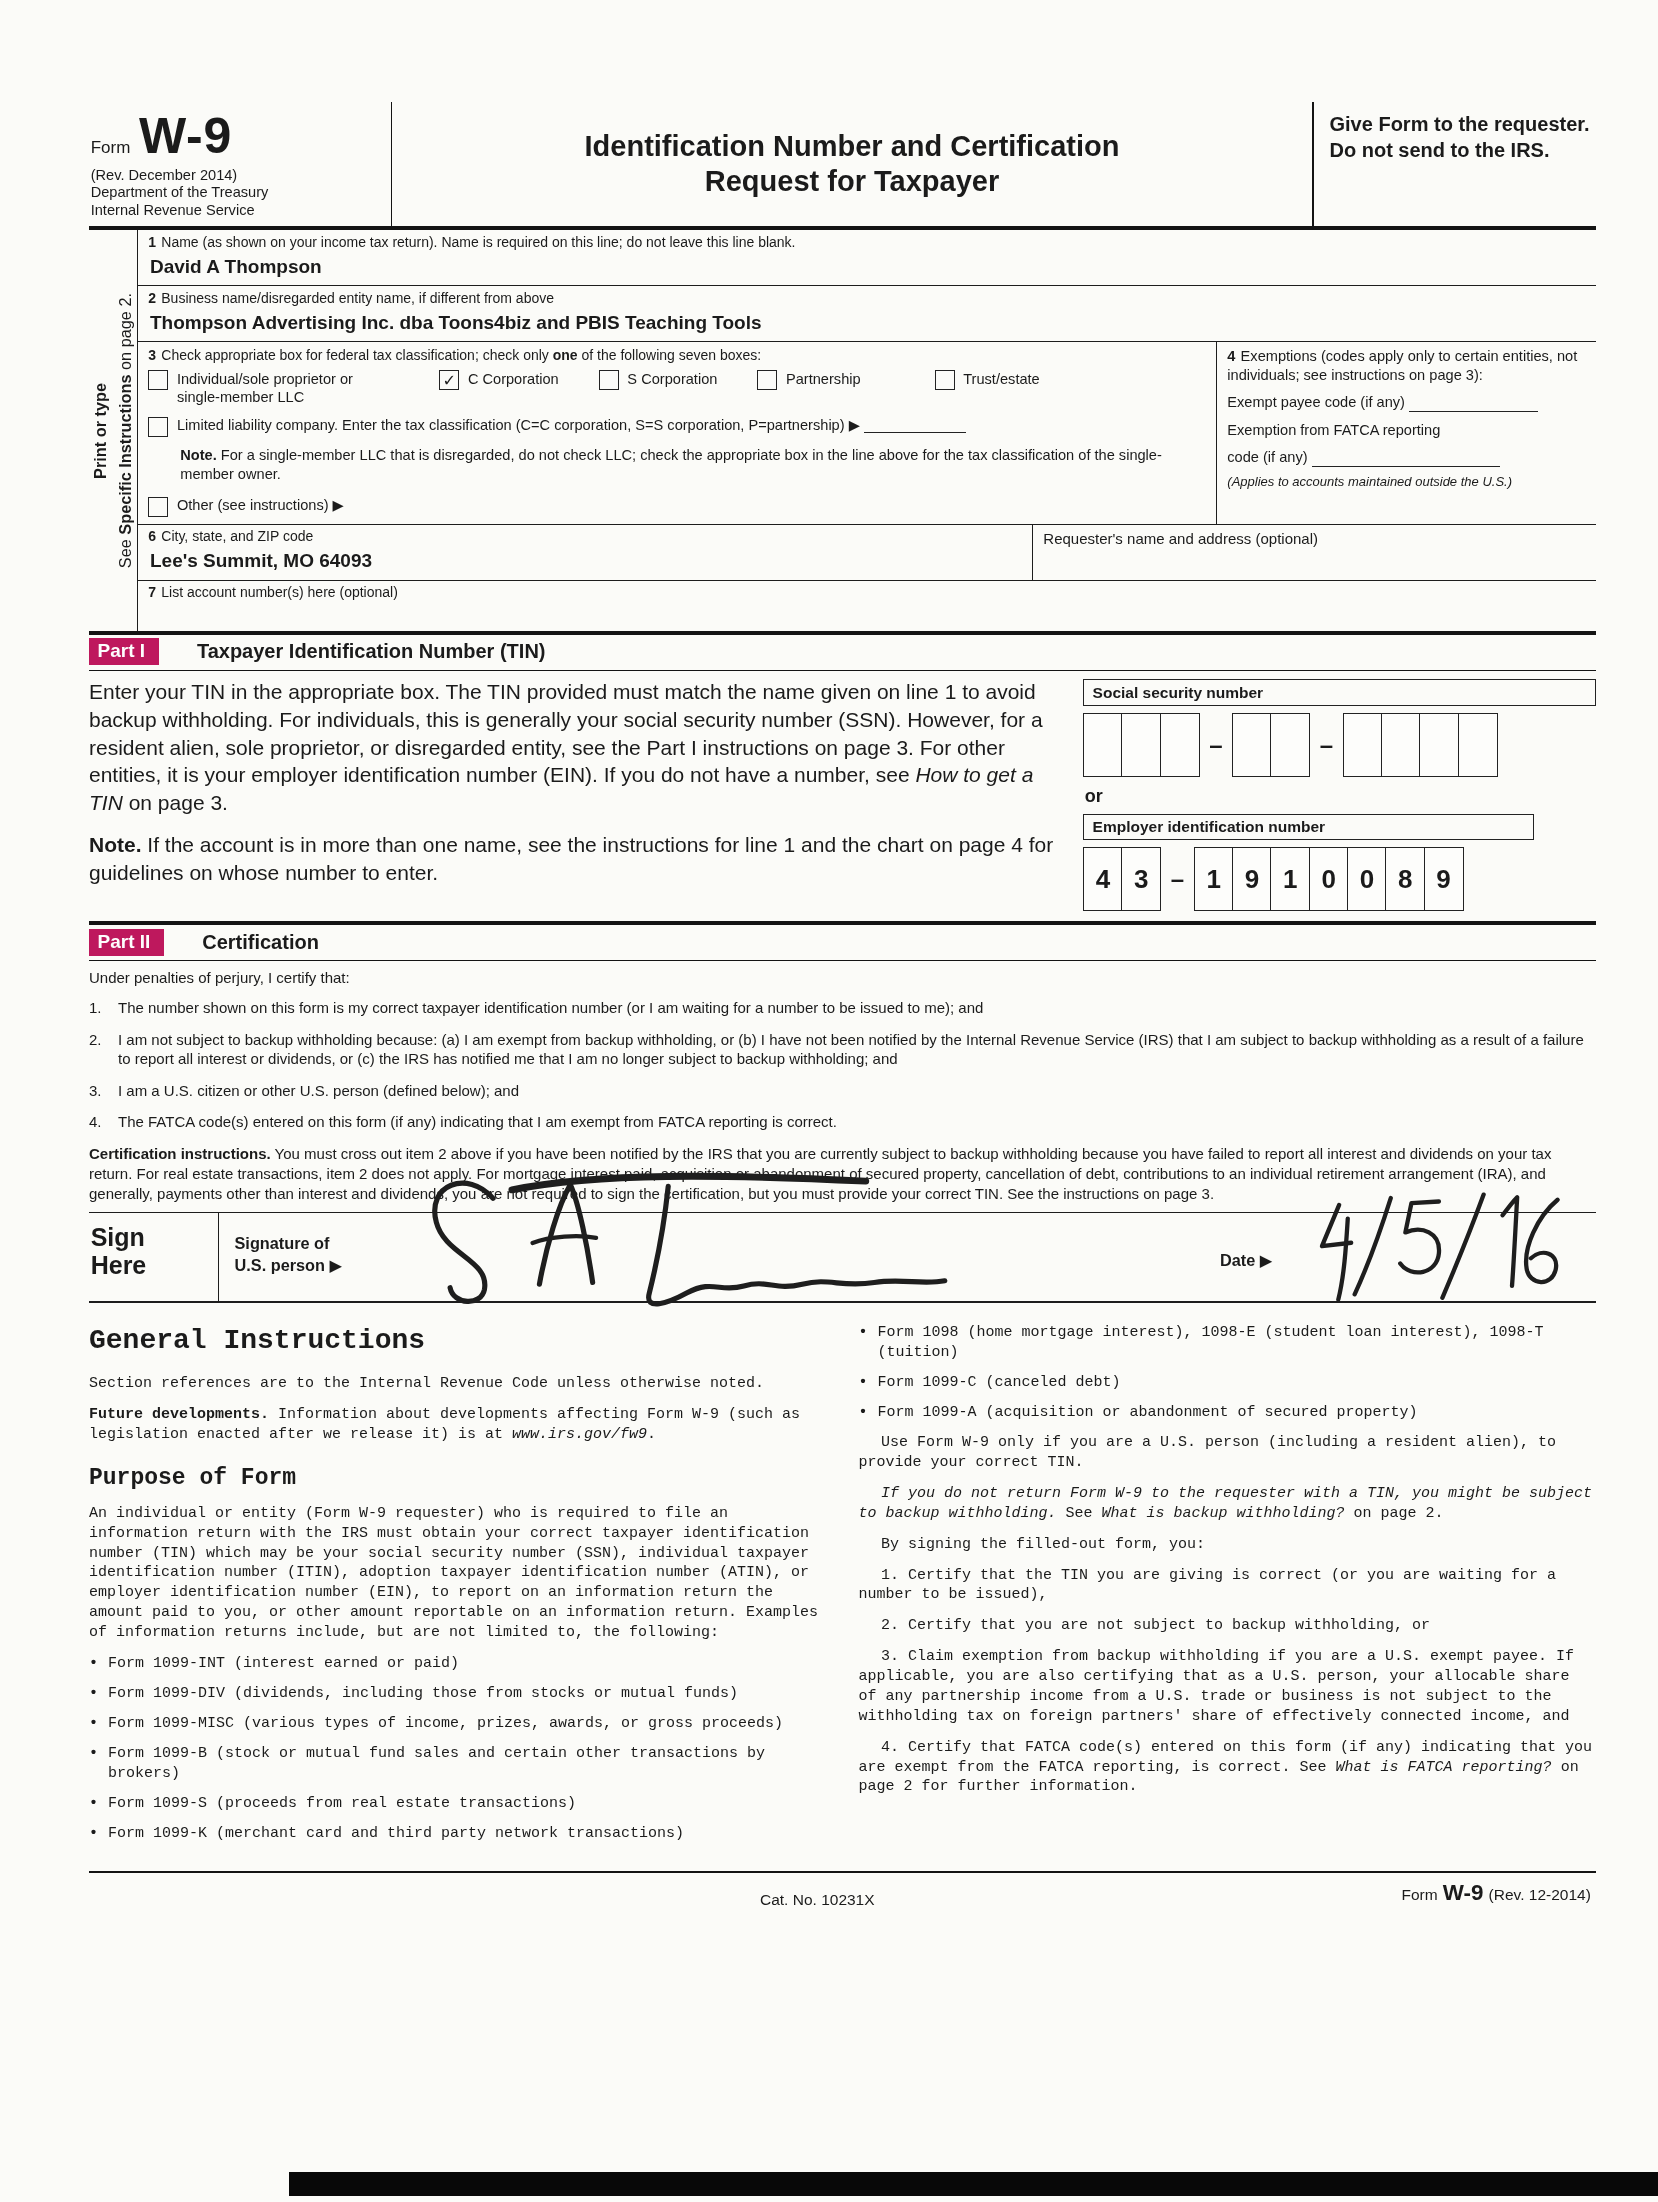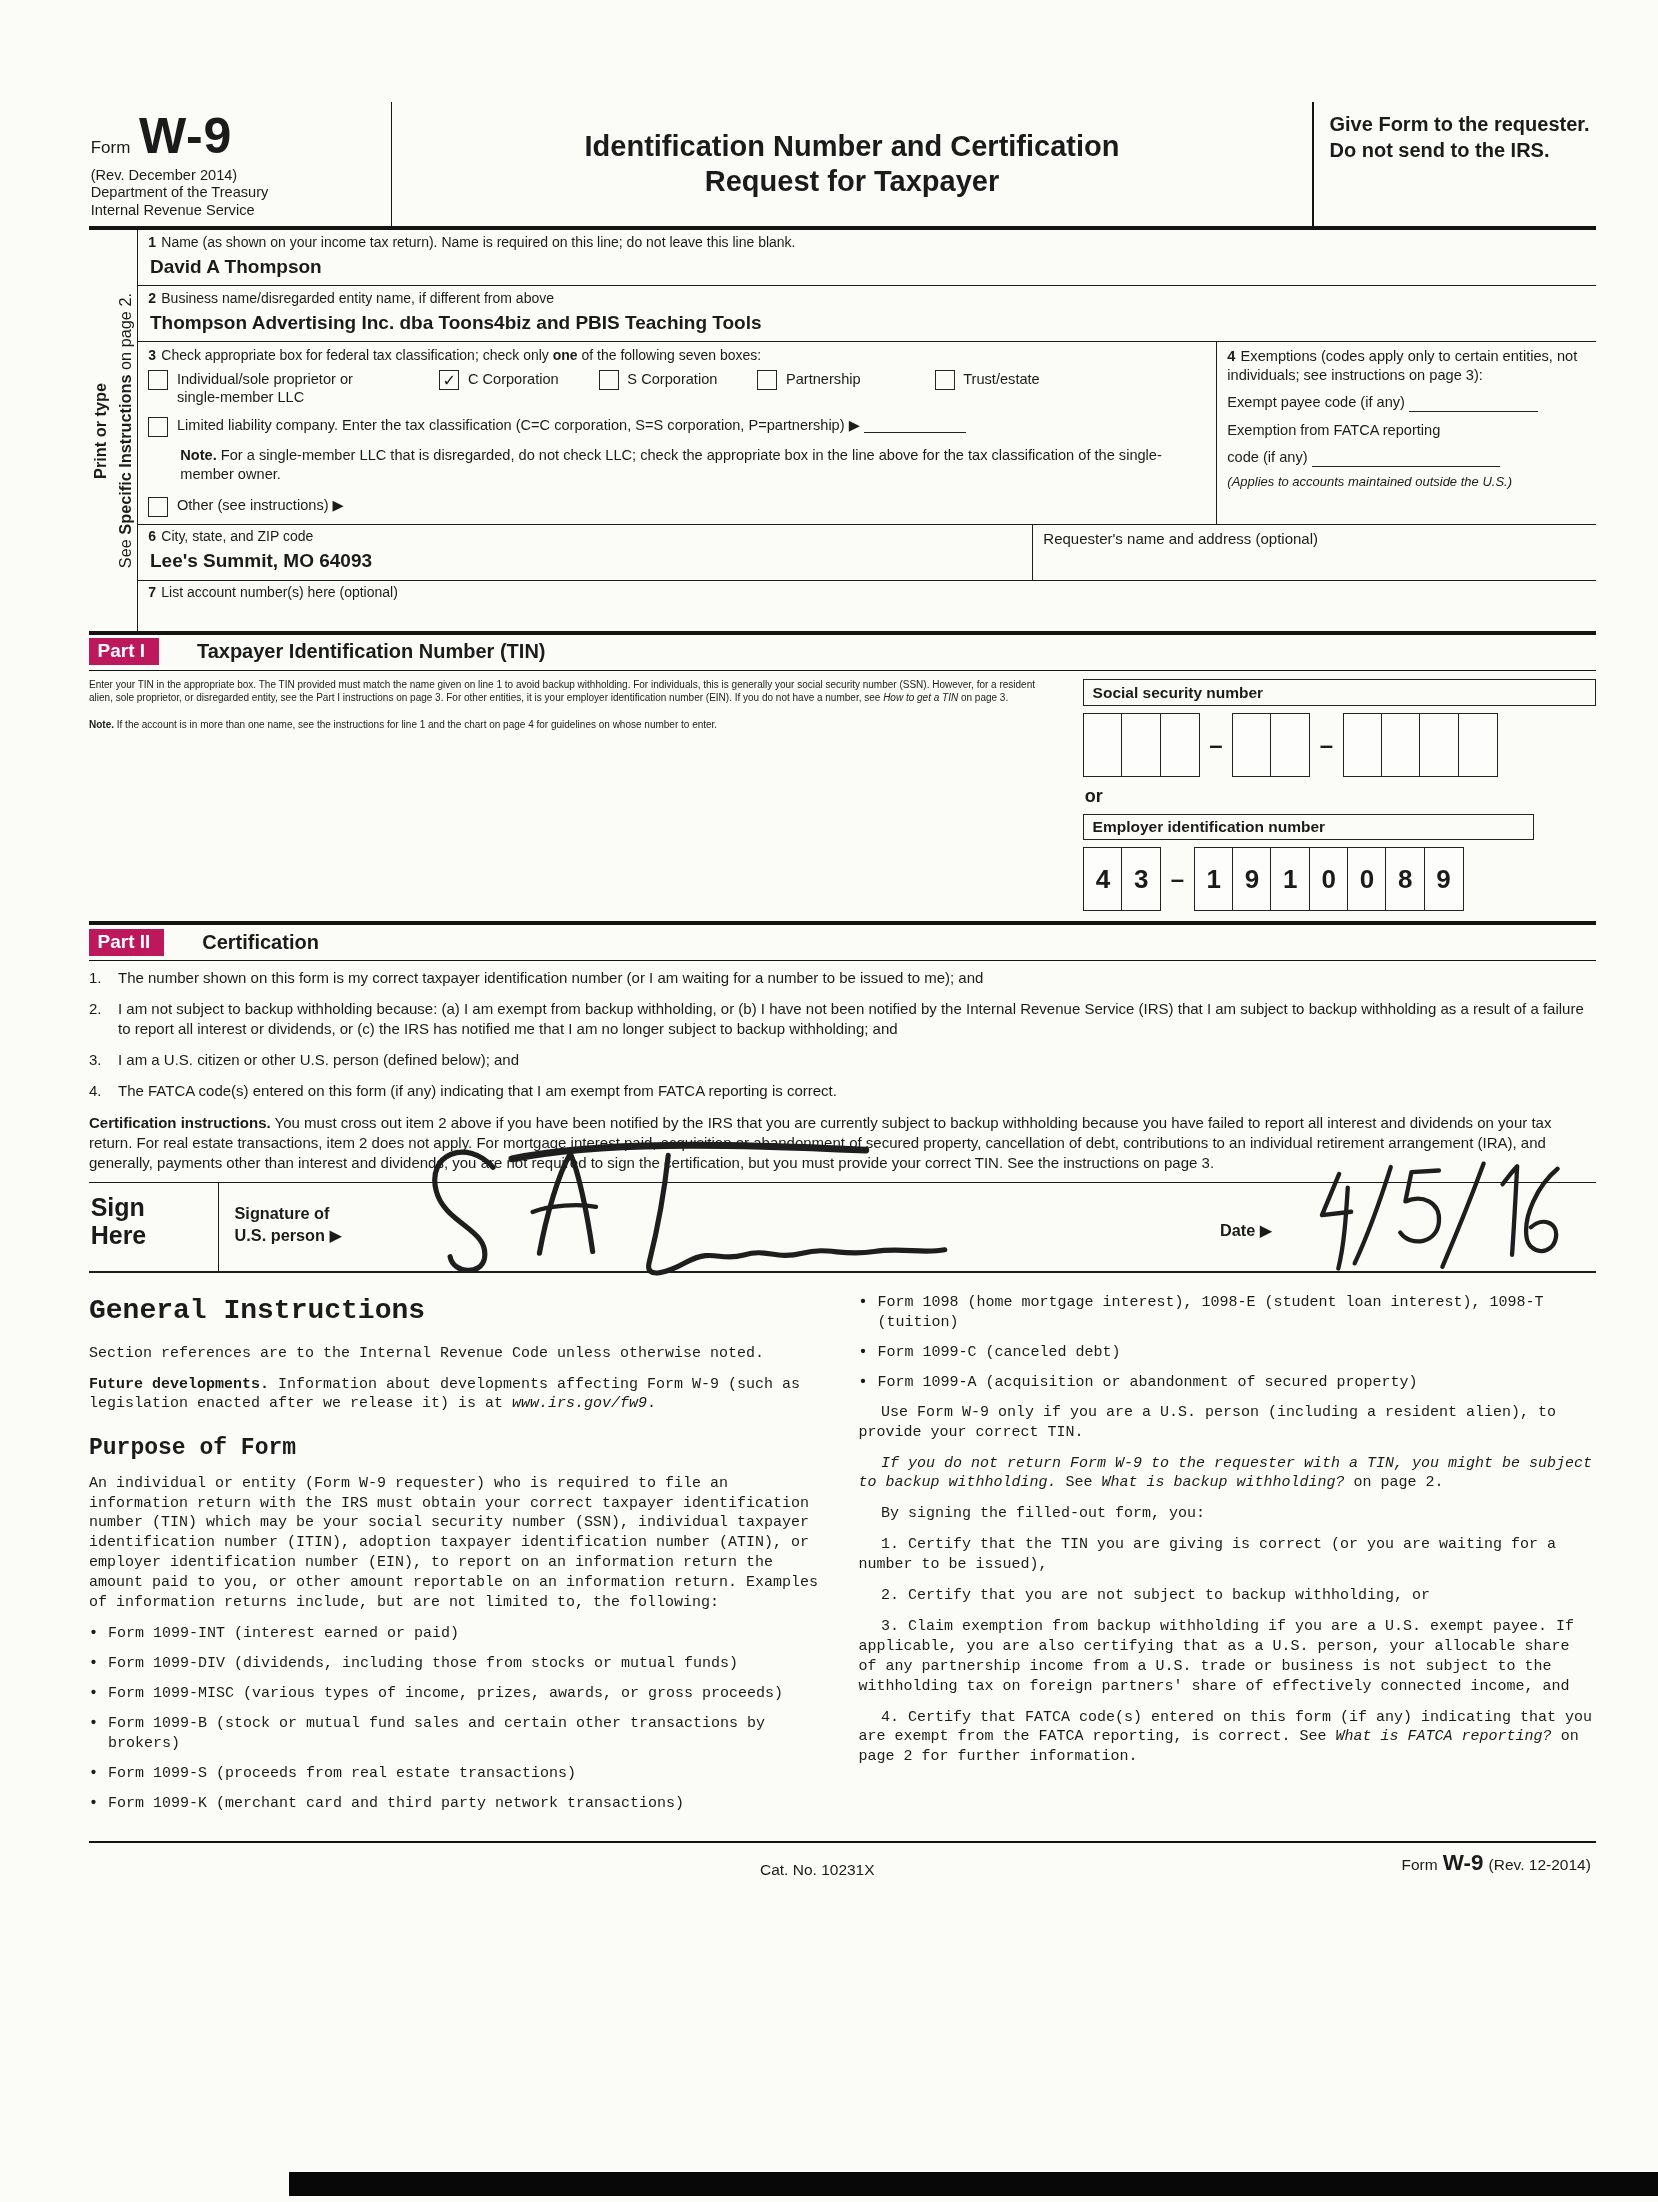--- a/index.html
+++ b/index.html
@@ -60,21 +60,21 @@
   .requester-box { width: 564px; border-left: 1.7px solid #1d1d1d; padding: 5.2px 10.3px; font-size: 15px; margin-left: 28px; }
   .row7 { padding: 3.4px 8.6px 31px 10.3px; }
 
   
   .part-hdr { border-top: 4.3px solid #141414; border-bottom: 1.7px solid #141414; display: flex; align-items: center; padding: 3.4px 0 4.3px 0; }
   .part-badge { background: #be185d; color: #fdfdfd; font-weight: 700; font-size: 19px; padding: 1.7px 13.8px 3.4px 8.6px; margin-right: 38px; }
   .part-title { font-weight: 700; font-size: 20px; }
 
   
   .p1-body { display: flex; gap: 22.4px; padding: 6.9px 0 10.3px 0; }
-  .p1-text { flex: 1; font-size: 10px; line-height: 1.33; }
+  .p1-text { flex: 1; font-size: 21px; line-height: 1.33; }
   .p1-text p { margin-bottom: 13.8px; }
   .p1-boxes { width: 513px; padding-top: 1.7px; }
   .tin-label-box { border: 1.7px solid #232323; font-weight: 700; font-size: 15.5px; padding: 3.4px 8.6px; }
   .ssn-label { width: 100%; }
   .ein-label { width: 88%; }
   .digit-row { display: flex; align-items: center; margin-top: 6.9px; }
   .cell { width: 40px; height: 64px; border: 1.7px solid #232323; margin-right: -1.7px;
           display: flex; align-items: center; justify-content: center; font-size: 26px; font-weight: 700; background: #fdfdfb; }
   .dash { width: 29px; text-align: center; font-size: 24px; font-weight: 700; flex: none; margin: 0 1.7px 0 3.4px; }
   .or-label { font-weight: 700; font-size: 18px; margin: 8.6px 0 6.9px 1.7px; }
@@ -270,20 +270,21 @@
           <span class="cell">9</span>
         </div>
       </div>
     </div>
 
     <div class="part-hdr">
       <span class="part-badge">Part II</span>
       <span class="part-title">Certification</span>
     </div>
     <div class="p2-body">
+      <div class="p2-intro">Under penalties of perjury, I certify that:</div>
       <div class="p2-item">
           <span class="n">1.</span>
           <span class="t">The number shown on this form is my correct taxpayer identification number (or I am waiting for a number to be issued to me); and</span>
         </div>
       <div class="p2-item">
           <span class="n">2.</span>
           <span class="t">I am not subject to backup withholding because: (a) I am exempt from backup withholding, or (b) I have not been notified by the Internal Revenue Service (IRS) that I am subject to backup withholding as a result of a failure to report all interest or dividends, or (c) the IRS has notified me that I am no longer subject to backup withholding; and</span>
         </div>
       <div class="p2-item">
           <span class="n">3.</span>

